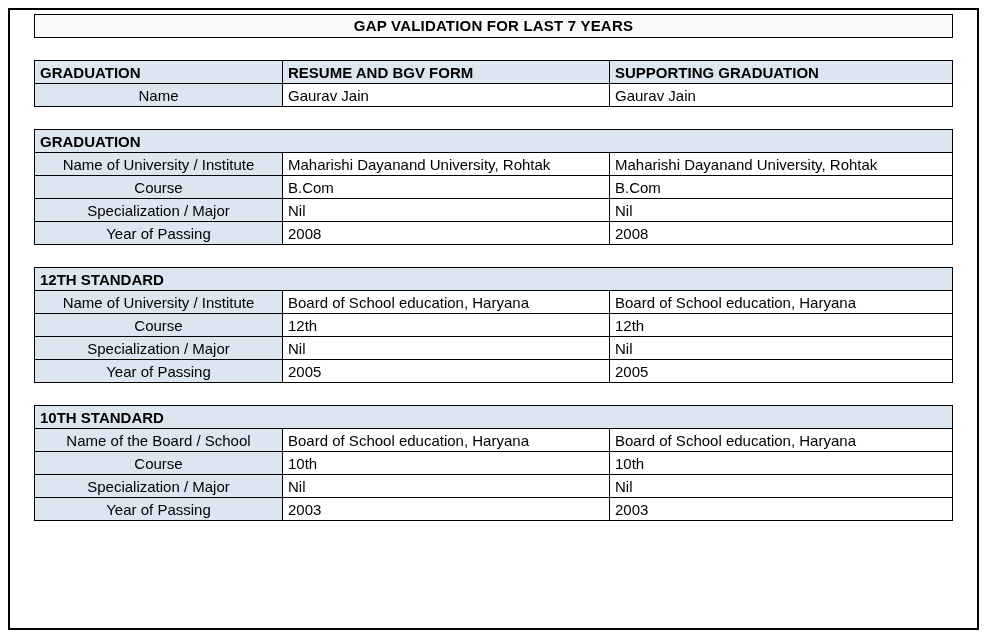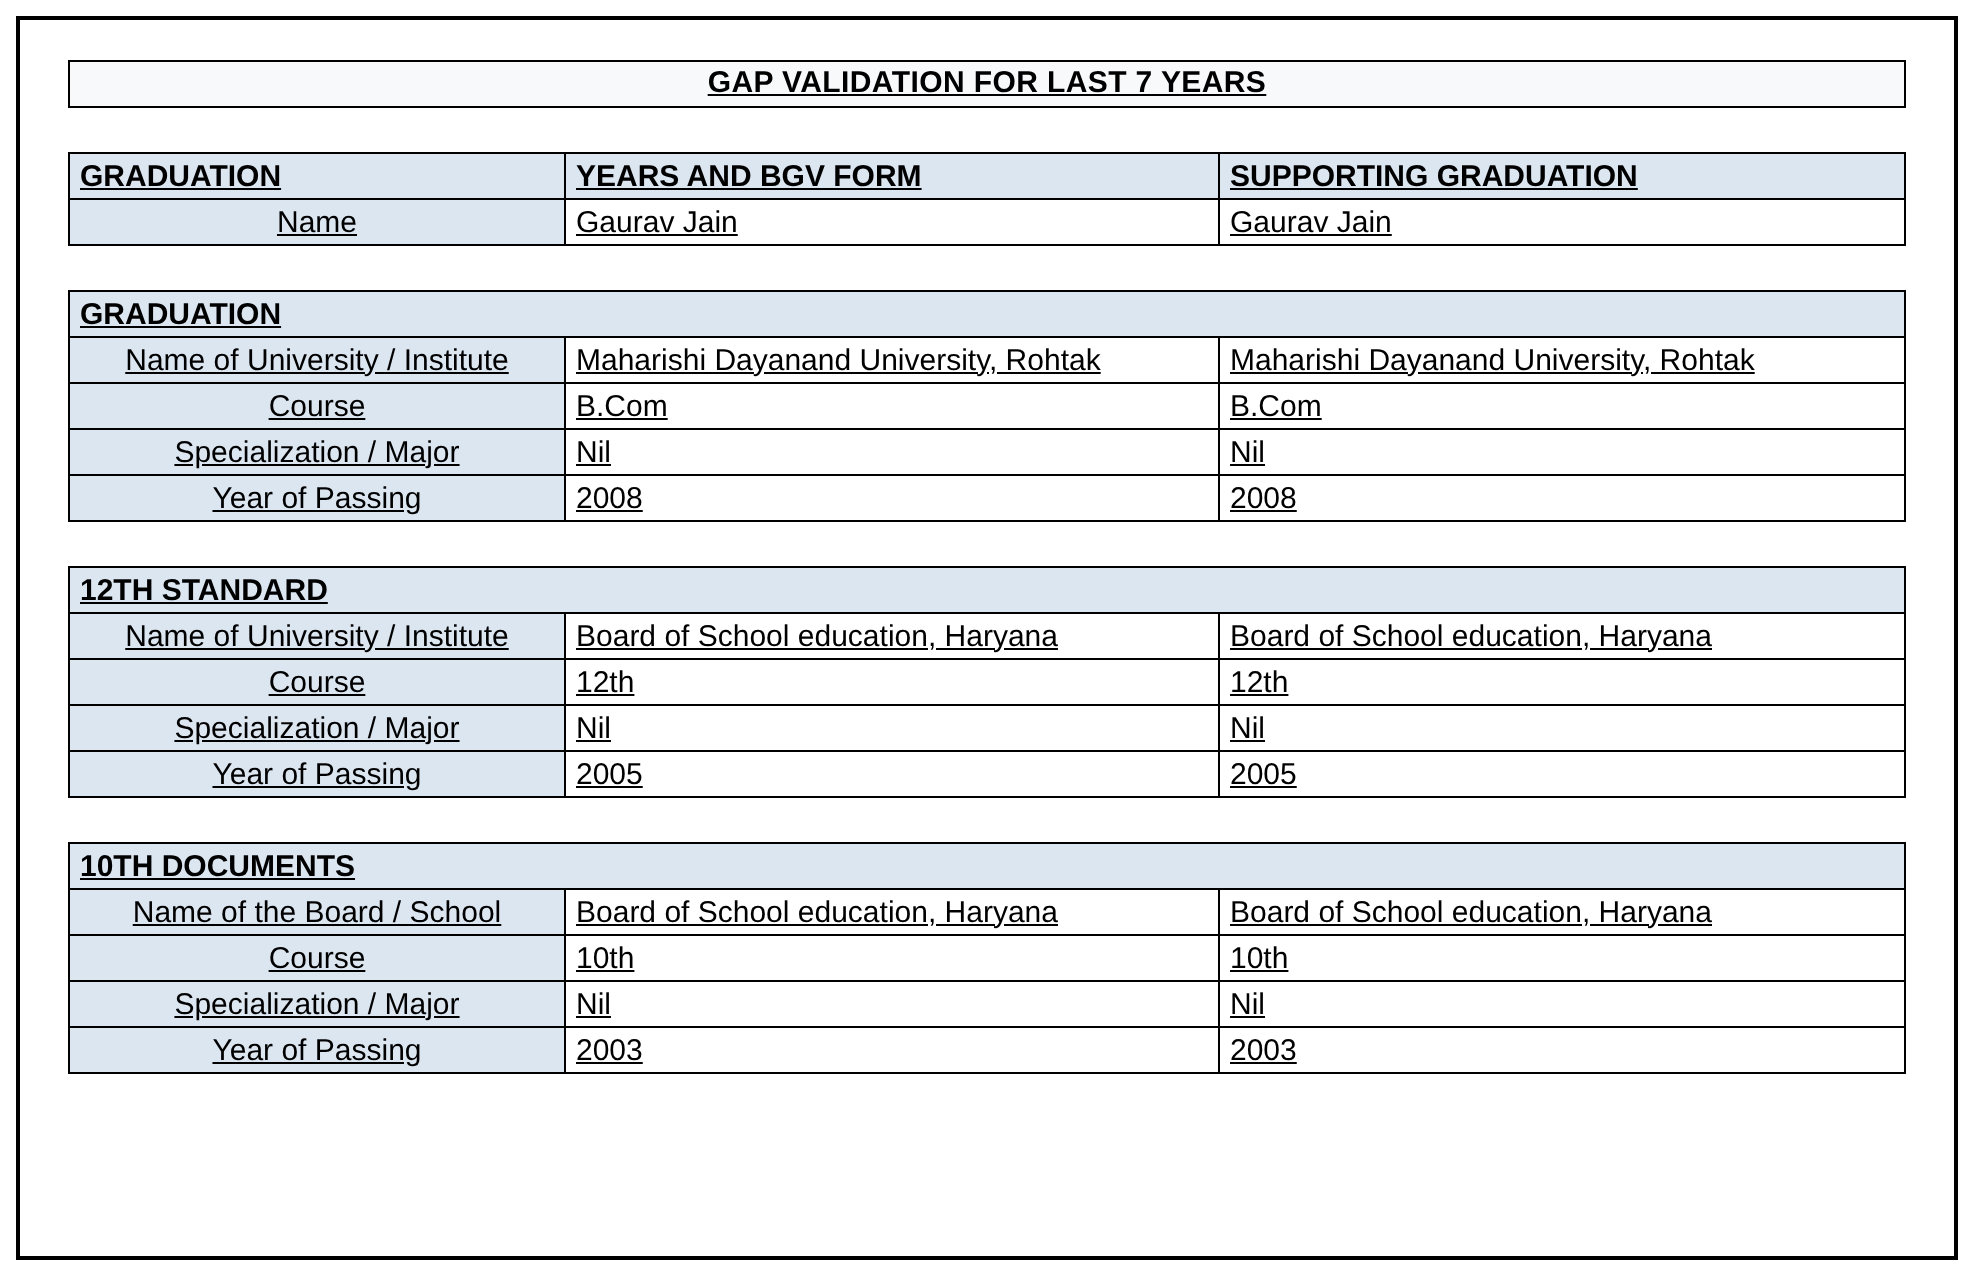--- a/index.html
+++ b/index.html
@@ -17,22 +17,21 @@
   .canvas {
     width: 987px;
     height: 638px;
     background: #ffffff;
     padding: 8px;
   }
   .page {
     width: 100%;
     height: 100%;
     border: 2px solid var(--border-color);
-    padding: 20px 24px;
-    text-decoration: underline;
+    padding: 4px 24px;
   }
   .title-box {
     height: 24px;
     border: 1px solid var(--border-color);
     background: var(--title-fill);
     text-align: center;
     font-weight: bold;
     font-size: 15px;
     line-height: 22px;
     letter-spacing: 0.2px;
@@ -75,21 +74,21 @@
 
     <table class="grid">
       <colgroup>
           <col class="c-label">
           <col class="c-resume">
           <col>
         </colgroup>
       <tbody>
           <tr>
         <th>GRADUATION</th>
-        <th>YEARS AND BGV FORM</th>
+        <th>RESUME AND BGV FORM</th>
         <th>SUPPORTING GRADUATION</th>
       </tr>
       <tr>
         <td class="label-cell">Name</td>
         <td>Gaurav Jain</td>
         <td>Gaurav Jain</td>
       </tr>
     </tbody>
       </table>
 
@@ -160,21 +159,21 @@
       </table>
 
     <table class="grid">
       <colgroup>
           <col class="c-label">
           <col class="c-resume">
           <col>
         </colgroup>
       <tbody>
           <tr>
-        <th colspan="3">10TH DOCUMENTS</th>
+        <th colspan="3">10TH STANDARD</th>
       </tr>
       <tr>
         <td class="label-cell">Name of the Board / School</td>
         <td>Board of School education, Haryana</td>
         <td>Board of School education, Haryana</td>
       </tr>
       <tr>
         <td class="label-cell">Course</td>
         <td>10th</td>
         <td>10th</td>

